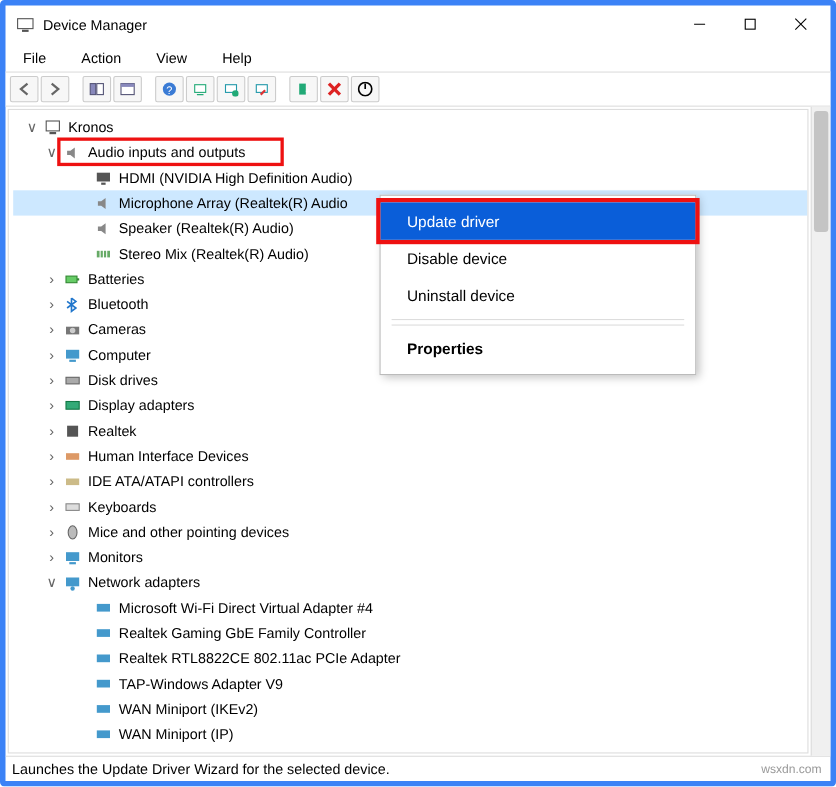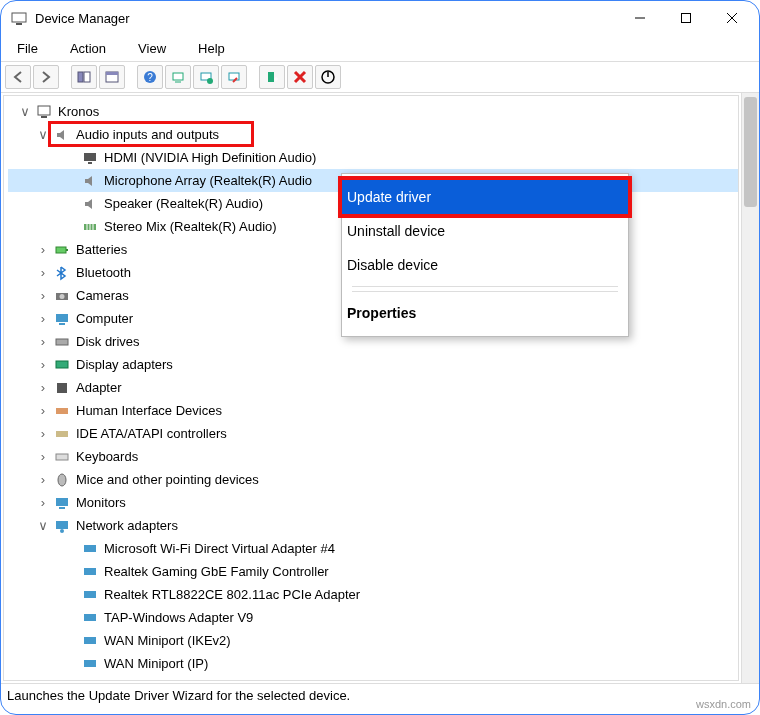--- a/index.html
+++ b/index.html
@@ -1,17 +1,17 @@
 <!DOCTYPE html>
 <html><head>
 <meta charset="utf-8">
 <style>
   * { box-sizing: border-box; }
   html, body { margin:0; padding:0; font-family: "Segoe UI", Tahoma, sans-serif; font-size:13px; color:#000; background:#fff; }
-  .window { width:760px; height:715px; border:1px solid #3b82f6; border-radius:16px; overflow:hidden; position:relative; background:#fff;}
+  .window { width:760px; height:715px; border:5px solid #3b82f6; border-radius:4px; overflow:hidden; position:relative; background:#fff;}
   .titlebar { height:34px; display:flex; align-items:center; padding:0 4px 0 10px; }
   .titlebar .icon { width:16px; height:16px; margin-right:8px; }
   .titlebar .title { flex:0 0 auto; }
   .titlebar .spacer { flex:1; }
   .titlebar .winbtn { width:46px; height:30px; display:flex; align-items:center; justify-content:center; }
   .winbtn svg { pointer-events:none; }
   .menubar { height:26px; display:flex; align-items:center; padding:0 6px; gap:12px; }
   .menubar .mitem { padding:2px 10px; }
   .toolbar { height:32px; border-top:1px solid #ddd; border-bottom:1px solid #ddd; display:flex; align-items:center; padding:0 4px; gap:2px; background:#fff;}
   .tbtn { width:26px; height:24px; border:1px solid #ccc; border-radius:2px; display:flex; align-items:center; justify-content:center; background:#f7f7f7;}
@@ -22,21 +22,21 @@
   .vscroll .thumb { position:absolute; top:4px; left:2px; right:2px; height:110px; background:#c4c4c4; border-radius:3px;}
   .row { height:23px; display:flex; align-items:center; white-space:nowrap; }
   .tw  { width:18px; display:flex; align-items:center; justify-content:center; color:#666;}
   .ic  { width:20px; height:18px; display:flex; align-items:center; justify-content:center; }
   .lbl { padding-left:4px; }
   .pad0 { padding-left:8px; }
   .pad1 { padding-left:26px; }
   .pad2 { padding-left:54px; }
   .selected { background:#cde8ff; }
   .ctxmenu { position:absolute; left:340px; top:172px; width:288px; background:#fff; border:1px solid #bbb; box-shadow:3px 3px 8px rgba(0,0,0,.25); padding:6px 0; z-index:30;}
-  .ctxmenu .citem { height:34px; display:flex; align-items:center; padding:0 5px; font-size:14px;}
+  .ctxmenu .citem { height:34px; display:flex; align-items:center; padding:0 24px; font-size:14px;}
   .ctxmenu .csep { height:1px; margin:4px 10px; background:#ddd;}
   .ctxmenu .chi  { background:#0a5ed9; color:#fff; }
   .ctxmenu .chi-wrap { border:4px solid #e11; margin:-4px; }
   .ctxmenu .bold { font-weight:600; }
   .status { height:24px; border-top:1px solid #ddd; padding:0 6px; display:flex; align-items:center; font-size:13px;}
   .watermark { position:absolute; right:8px; bottom:4px; font-size:11px; color:#999;}
   
   .hl-cat { position:absolute; left:47px; top:120px; width:206px; height:26px; border:3px solid #e11; pointer-events:none; z-index:20;}
 </style>
 </head>
@@ -275,21 +275,21 @@
           </span>
           <span class="lbl">Display adapters</span>
         </div>
       <div class="row pad1">
           <span class="tw">›</span>
           <span class="ic">
             <svg width="16" height="16">
               <rect x="3" y="3" width="10" height="10" fill="#555"></rect>
             </svg>
           </span>
-          <span class="lbl">Adapter</span>
+          <span class="lbl">Realtek</span>
         </div>
       <div class="row pad1">
           <span class="tw">›</span>
           <span class="ic">
             <svg width="16" height="16">
               <rect x="2" y="5" width="12" height="6" fill="#d96"></rect>
             </svg>
           </span>
           <span class="lbl">Human Interface Devices</span>
         </div>
@@ -408,22 +408,22 @@
     </div>
     <div class="vscroll">
       <div class="thumb"></div>
     </div>
   </div>
 
   <div class="ctxmenu">
     <div class="chi-wrap">
       <div class="citem chi">Update driver</div>
     </div>
+    <div class="citem">Disable device</div>
     <div class="citem">Uninstall device</div>
-    <div class="citem">Disable device</div>
     <div class="csep"></div>
     <div class="csep"></div>
     <div class="citem bold">Properties</div>
   </div>
 
   <div class="status">
     <span>Launches the Update Driver Wizard for the selected device.</span>
   </div>
 
   <div class="watermark">wsxdn.com</div>

